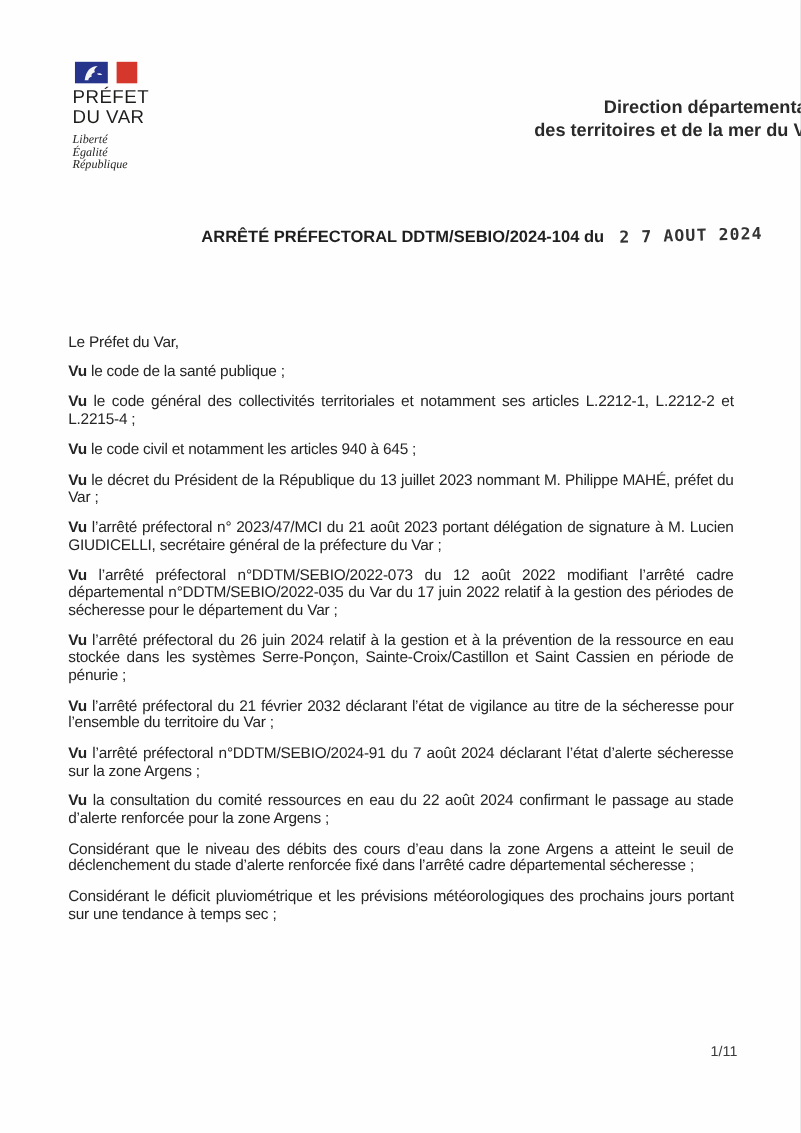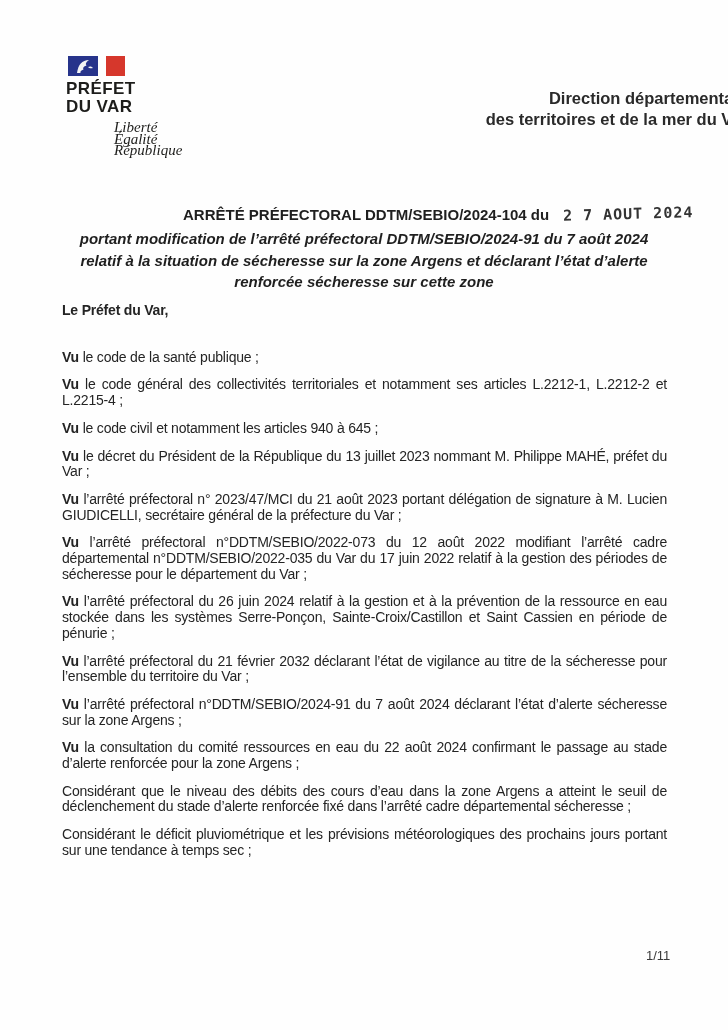--- a/index.html
+++ b/index.html
@@ -12,34 +12,33 @@
     margin: 0 auto;
     background: #fefefe;
     overflow: hidden;
     color: #212121;
     box-shadow: 0 0 6px rgba(0,0,0,.35);
   }
   
   .logo-block { position: absolute; left: 66px; top: 56px; }
   .logo-flag { display: block; margin-left: 2px; margin-bottom: 4px; }
   .logo-title {
-    font-weight: bold;
+    font-weight: normal;
     font-size: 17px;
     line-height: 17.5px;
     letter-spacing: 0.4px;
     color: #1d1d1b;
   }
   .logo-motto {
     margin-top: 7px;
     font-family: "Liberation Serif", serif;
     font-style: italic;
-    font-size: 15px;
+    font-size: 11px;
     line-height: 11.5px;
     color: #1d1d1b;
-    margin-left: 48px;
   }
   
   .header-right {
     position: absolute;
     top: 88px;
     right: -19px;
     text-align: right;
     font-weight: bold;
     font-size: 16.5px;
     line-height: 20.5px;
@@ -83,21 +82,21 @@
     position: absolute;
     left: 62px;
     top: 303px;
     width: 605px;
     font-size: 14px;
     line-height: 15.7px;
     letter-spacing: -0.2px;
     text-align: justify;
     color: #242424;
   }
-  .salutation { font-weight: bold; margin: 0 0 31px 0; }
+  .salutation { font-weight: normal; margin: 0 0 11px 0; }
   .para { margin: 0 0 12px 0; }
   .lead-bold { font-weight: bold; }
   
   .page-number {
     position: absolute;
     left: 646px;
     top: 948px;
     font-size: 13px;
     color: #3a3a3a;
   }
@@ -126,25 +125,20 @@
   </div>
 
   <div class="header-right">
     <div>Direction départementale</div>
     <div>des territoires et de la mer du Var</div>
   </div>
 
   <div class="title-line">
     <span>ARRÊTÉ PRÉFECTORAL DDTM/SEBIO/2024-104 du</span><span class="stamp-date">2 7 AOUT 2024</span>
   </div>
-  <div class="subtitle">
-    <div>portant modification de l’arrêté préfectoral DDTM/SEBIO/2024-91 du 7 août 2024</div>
-    <div>relatif à la situation de sécheresse sur la zone Argens et déclarant l’état d’alerte</div>
-    <div>renforcée sécheresse sur cette zone</div>
-  </div>
 
   <div class="body-text">
     <p class="salutation">Le Préfet du Var,</p>
     <div>
 
   <p class="para"><span class="lead-bold">Vu</span><span> le code de la santé publique ;</span></p>
 
   <p class="para"><span class="lead-bold">Vu</span><span> le code général des collectivités territoriales et notamment ses articles L.2212-1, L.2212-2 et L.2215-4 ;</span></p>
 
   <p class="para"><span class="lead-bold">Vu</span><span> le code civil et notamment les articles 940 à 645 ;</span></p>

